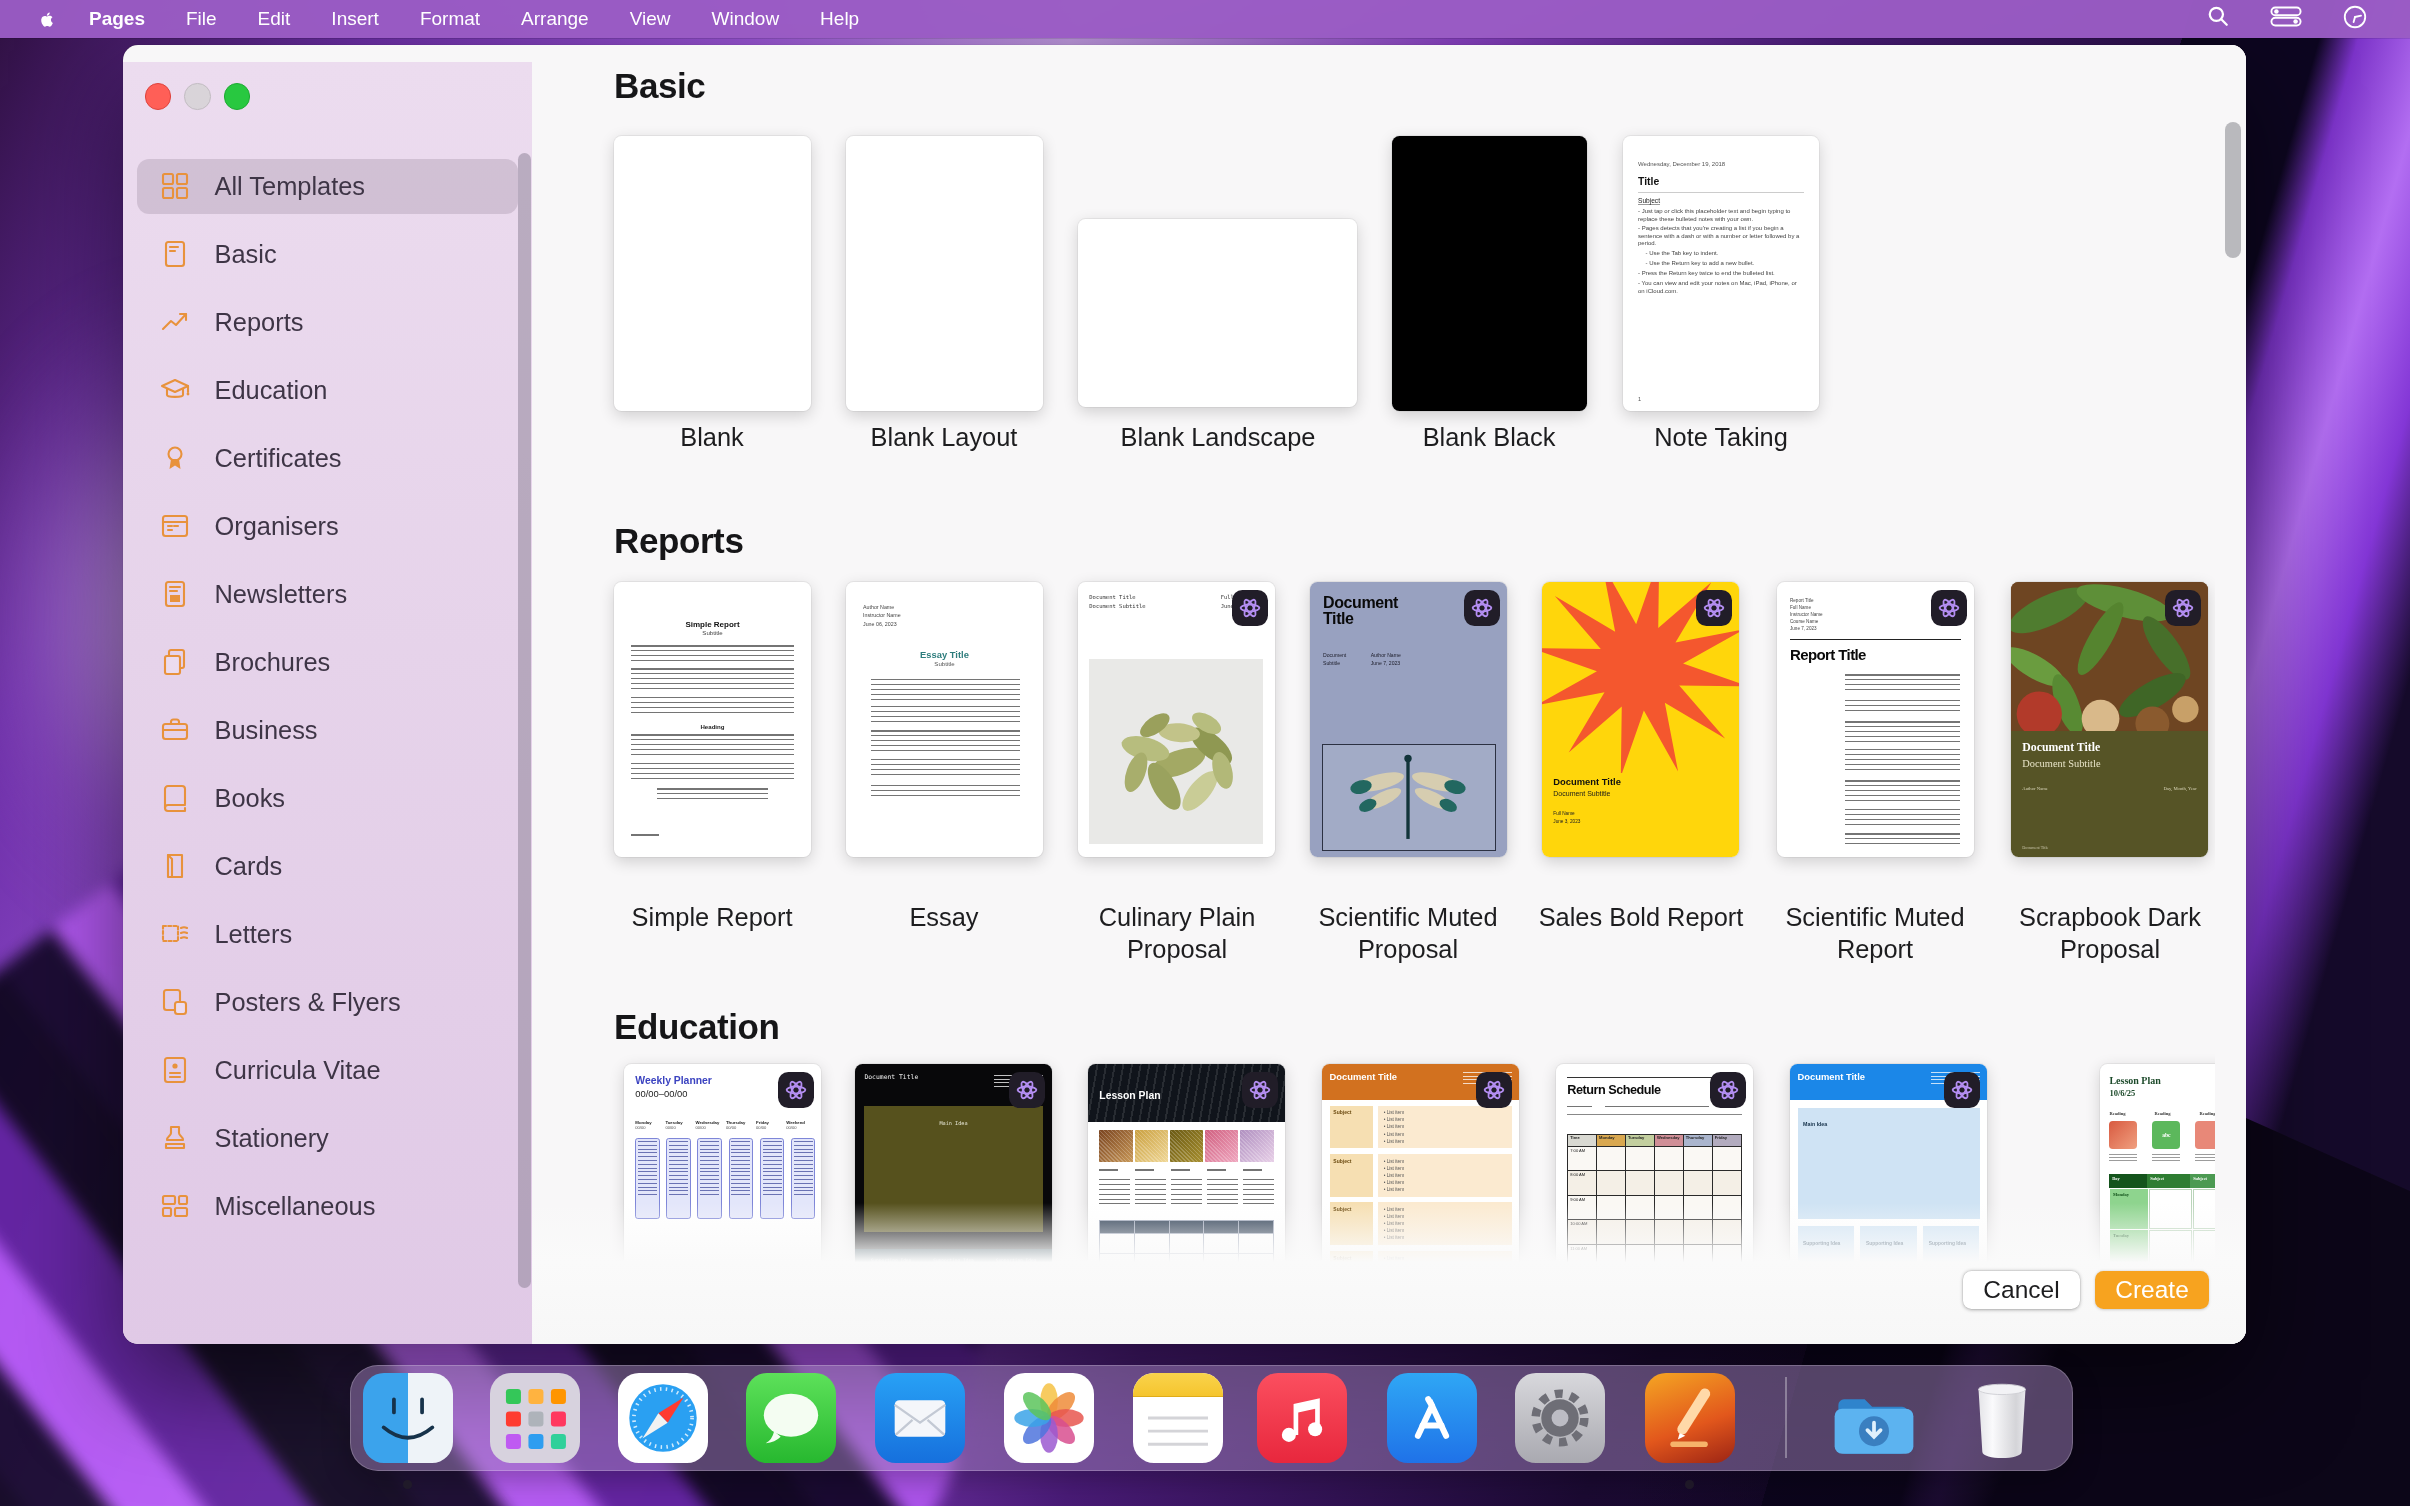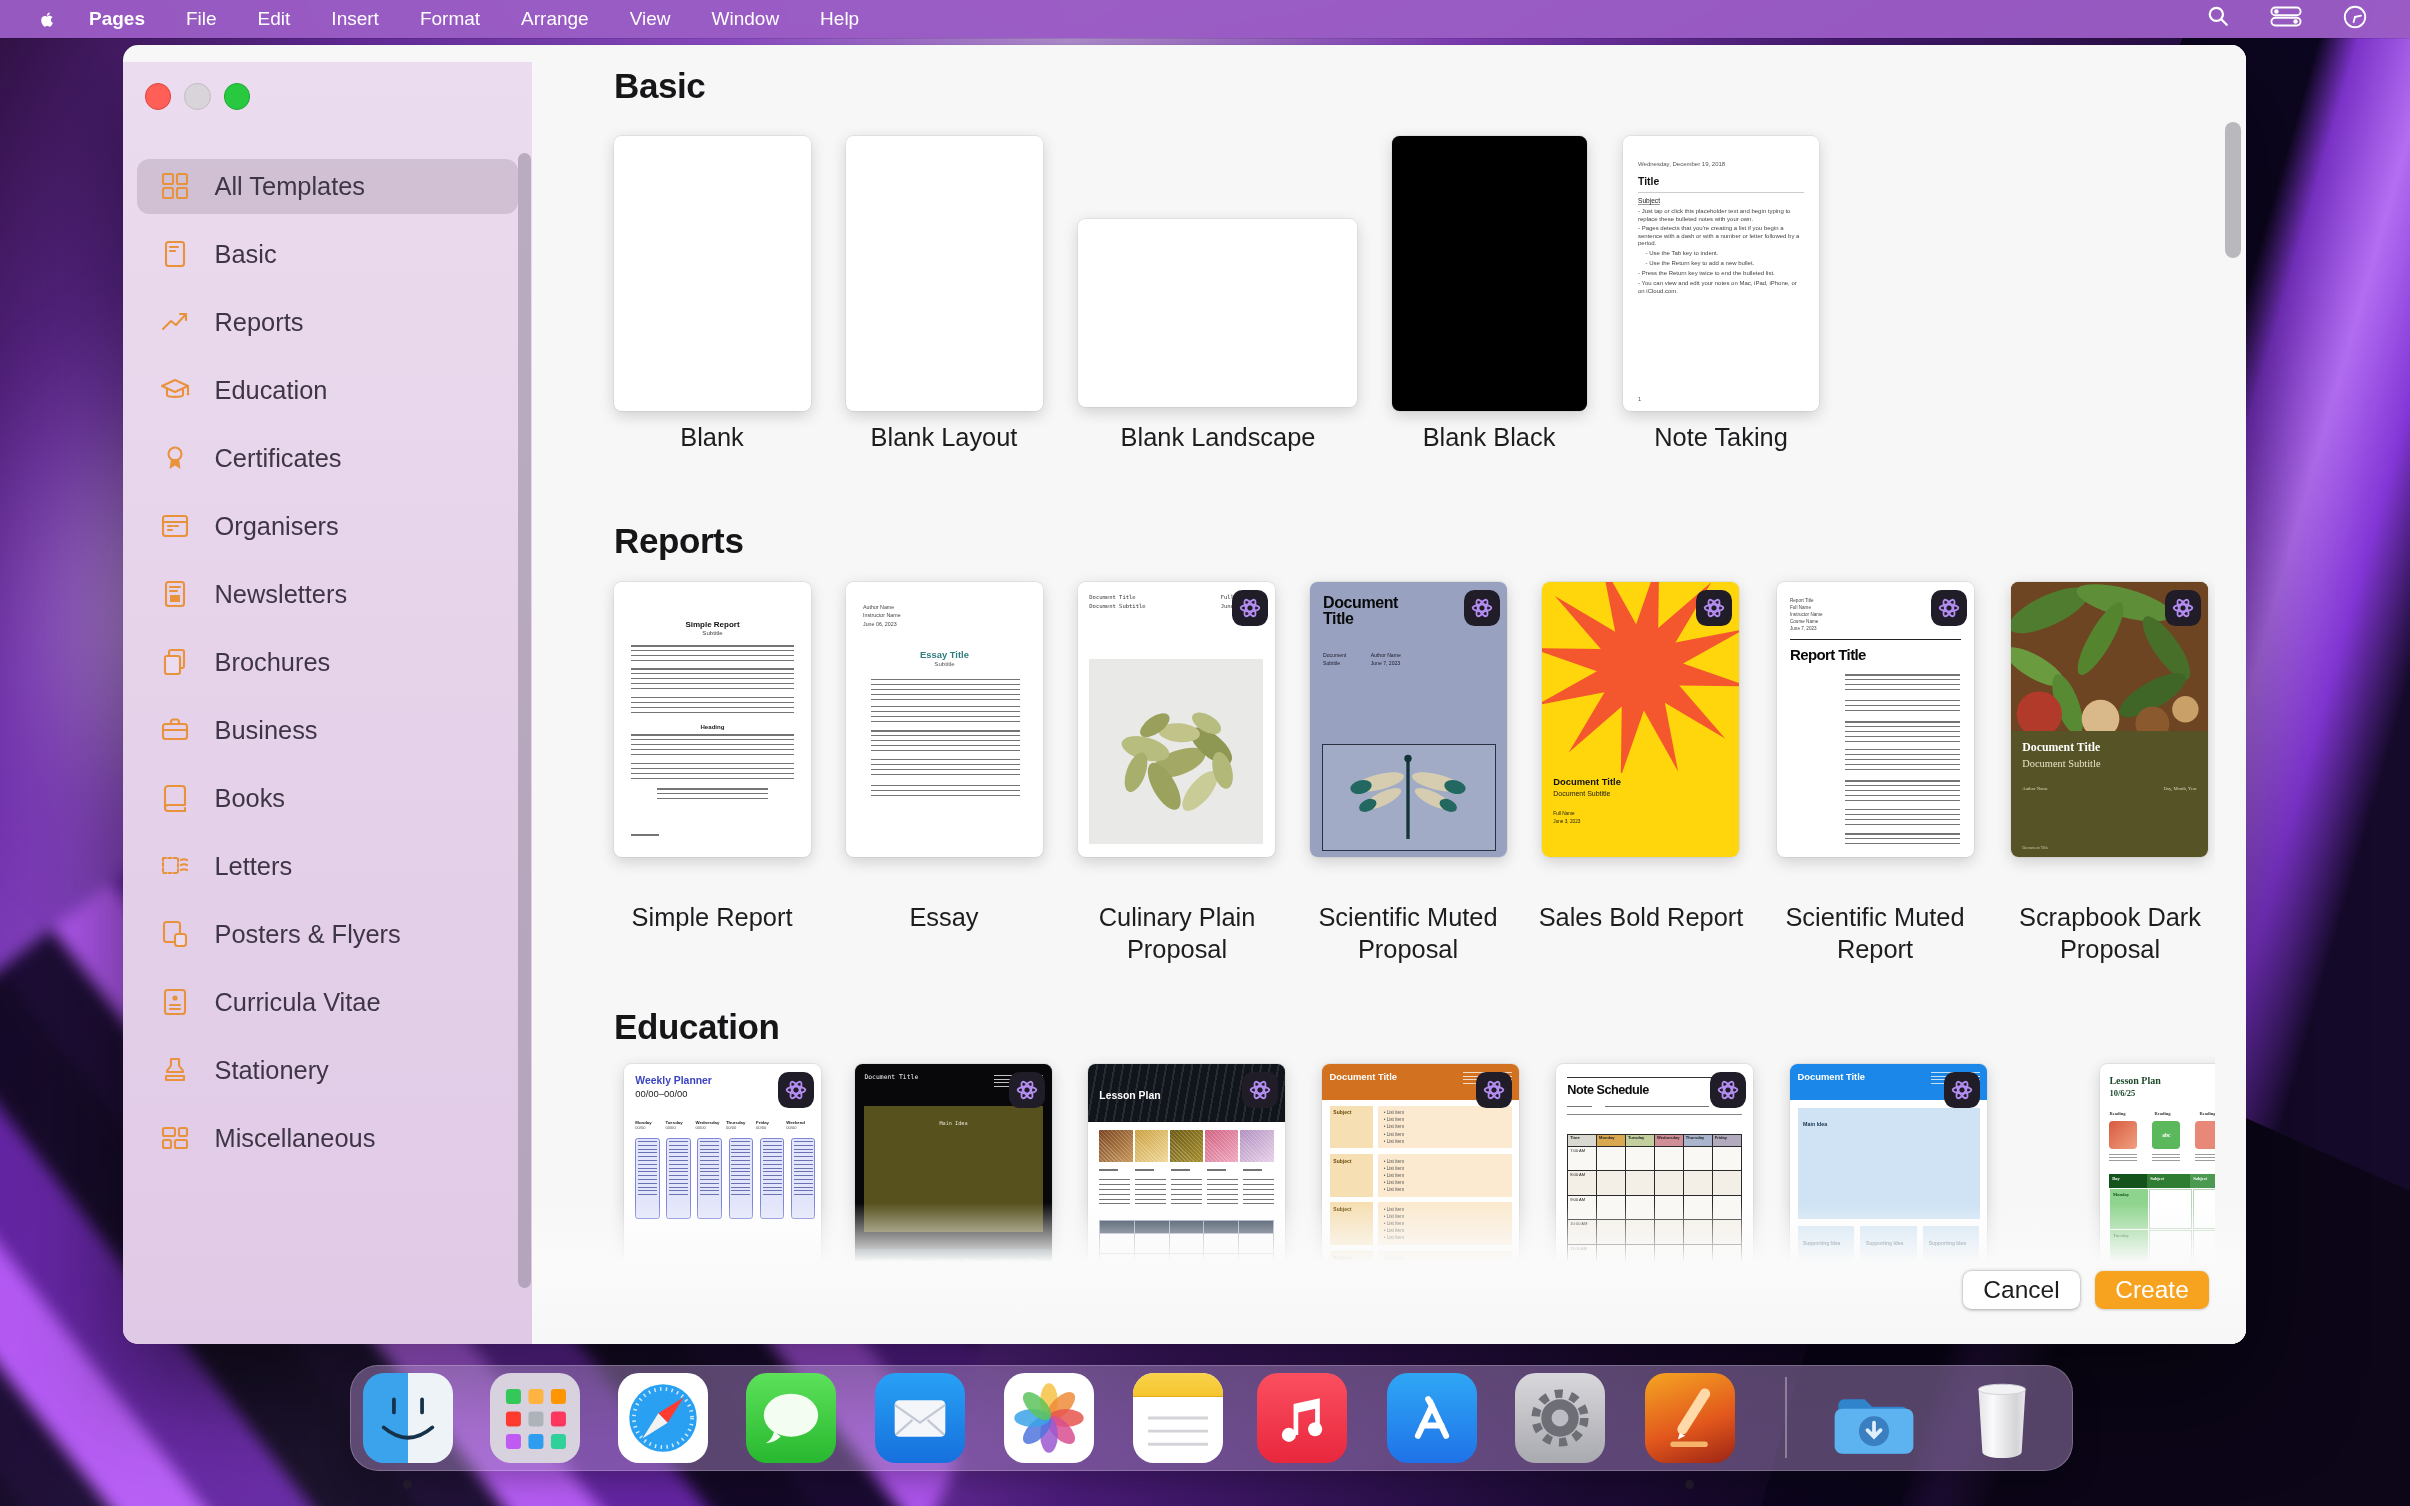--- a/index.html
+++ b/index.html
@@ -371,20 +371,30 @@
         <div class="side-item">
 
     <span class="sicon">
       <svg width="32" height="32" viewBox="0 0 32 32" fill="none" stroke="#e8923c" stroke-width="2.1" stroke-linecap="round" stroke-linejoin="round">
               <path d="M6 26 V7 a3 3 0 0 1 3-3 h14 a3 3 0 0 1 3 3 v15"></path>
               <path d="M6 26 a3 3 0 0 1 3-3 h17"></path>
               <path d="M6 26 a3 3 0 0 0 3 3 h17 v-3"></path>
             </svg>
     </span>
     <span class="slabel">Books</span>
+  </div>
+        <div class="side-item">
+
+    <span class="sicon">
+      <svg width="32" height="32" viewBox="0 0 32 32" fill="none" stroke="#e8923c" stroke-width="2.1" stroke-linecap="round" stroke-linejoin="round">
+              <path d="M9 5 h14 v22 h-14 z"></path>
+              <path d="M9 5 l4 4 v18"></path>
+            </svg>
+    </span>
+    <span class="slabel">Cards</span>
   </div>
         <div class="side-item">
 
     <span class="sicon">
       <svg width="32" height="32" viewBox="0 0 32 32" fill="none" stroke="#e8923c" stroke-width="2.1" stroke-linecap="round" stroke-linejoin="round">
               <rect x="4" y="8" width="15" height="15" stroke-dasharray="3 2.2"></rect>
               <path d="M22 10 q3-1.5 6 0 M22 15 q3-1.5 6 0 M22 20 q3-1.5 6 0"></path>
             </svg>
     </span>
     <span class="slabel">Letters</span>
@@ -781,21 +791,21 @@
           <div class="badge">
             <svg viewBox="0 0 24 24" fill="none" stroke="#b48ef2" stroke-width="1.7">
               <ellipse cx="12" cy="12" rx="8.6" ry="3.2"></ellipse>
               <ellipse cx="12" cy="12" rx="8.6" ry="3.2" transform="rotate(60 12 12)"></ellipse>
               <ellipse cx="12" cy="12" rx="8.6" ry="3.2" transform="rotate(120 12 12)"></ellipse>
             </svg>
           </div>
         </div>
         <div class="card art-class-schedule" style="left:1024px;top:1019px;width:197px;height:275px">
           <div class="cs">
-            <div class="cs-title">Note Schedule</div>
+            <div class="cs-title">Return Schedule</div>
             <div class="cs-meta">
               <div class="tl" style="width:24.5px;height:4.7px;margin:0"></div>
               <div class="tl" style="width:104px;height:4.7px;margin:0"></div>
             </div>
             <div class="cs-grid">
               <div class="cs-row hd">
                 <div class="cs-cell" style="background:#d9d9d2">Time</div>
                 <div class="cs-cell" style="background:#d9a850">Monday</div>
                 <div class="cs-cell" style="background:#c3cf9f">Tuesday</div>
                 <div class="cs-cell" style="background:#d08f97">Wednesday</div>

